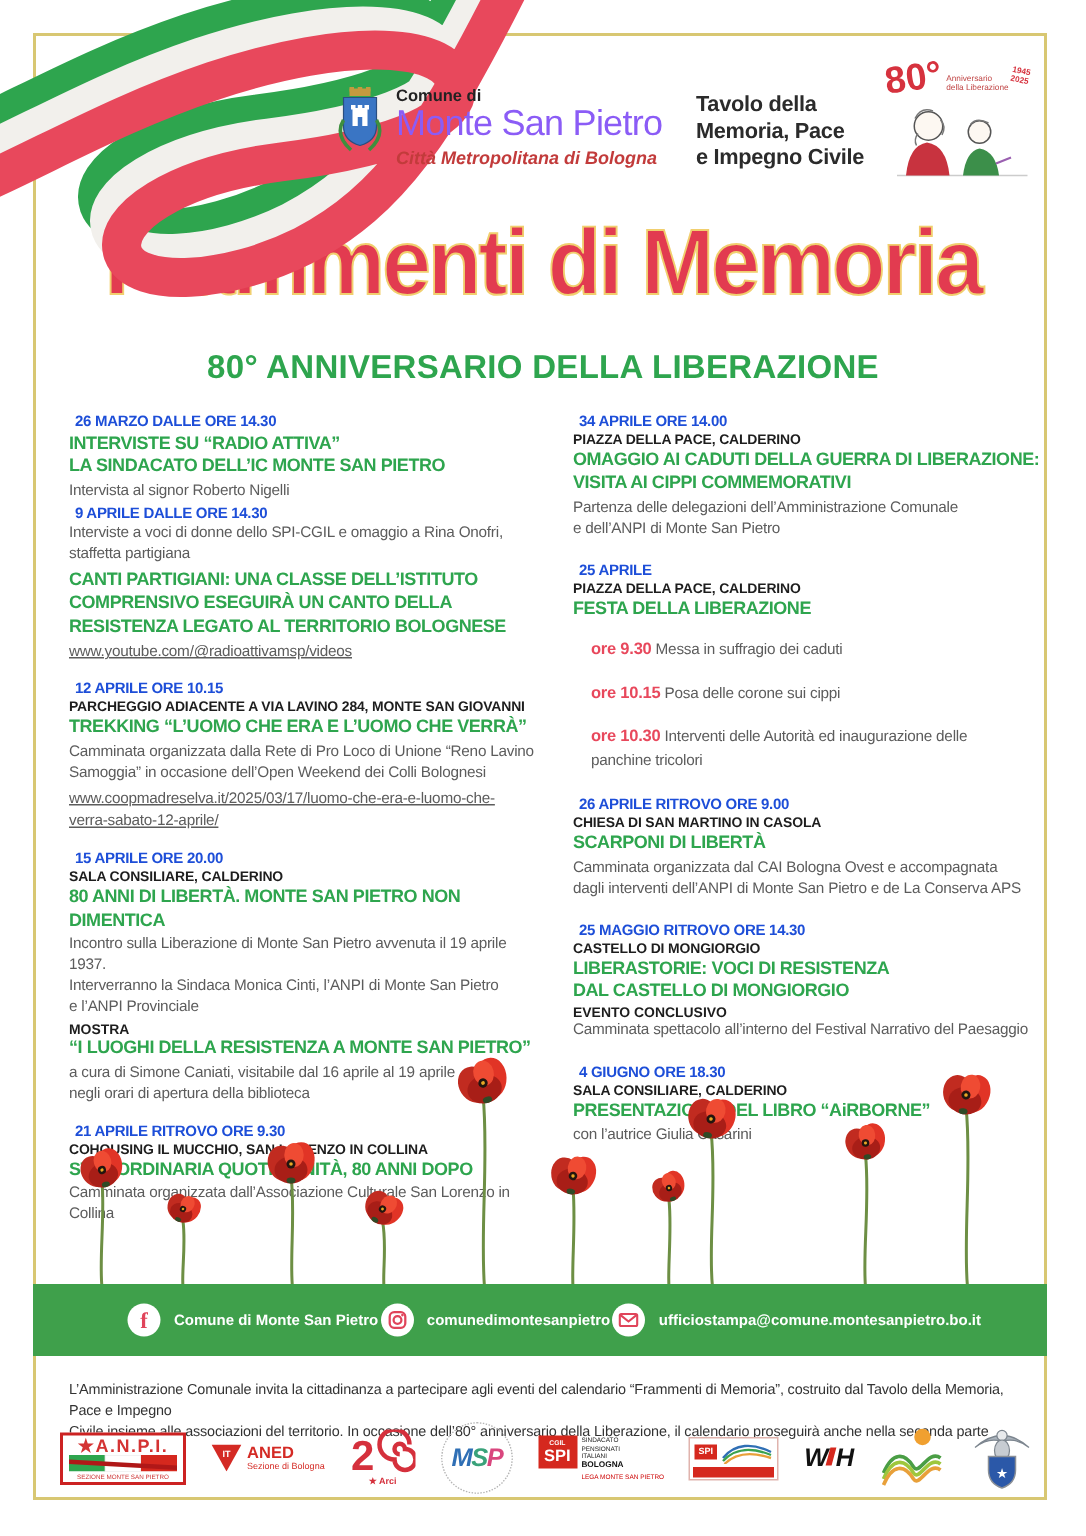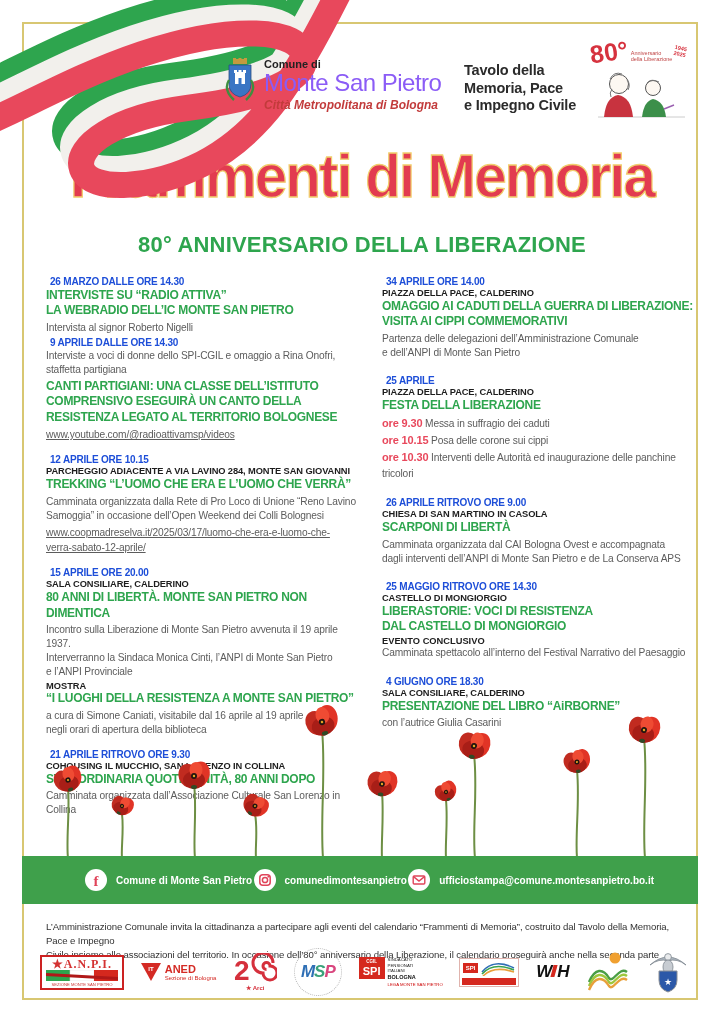--- a/index.html
+++ b/index.html
@@ -37,38 +37,38 @@
   .date{font-size:10px;font-weight:800;color:#1d4ed8;margin:0 4px 1px;letter-spacing:-0.2px;}
   .date.mt{margin-top:2px;}
   .venue{font-size:9.3px;font-weight:800;color:#1d1d1d;margin:0 0 1px;letter-spacing:-0.1px;}
   .etitle{font-size:12px;font-weight:800;color:#2ea54e;margin:0 0 2px;line-height:1.28;
           letter-spacing:-0.3px;white-space:pre-line;}
   .desc{font-size:10.2px;color:#5c5c5c;margin:0 0 2px;line-height:1.38;
         white-space:pre-line;letter-spacing:-0.15px;}
   .elabel{font-size:9.3px;font-weight:800;color:#1d1d1d;margin:2px 0 0;}
   .link{font-size:10.2px;color:#5c5c5c;text-decoration:underline;line-height:1.5;
         white-space:pre-line;display:block;margin:1px 0 0;letter-spacing:-0.15px;}
-  .sched{margin:0;line-height:1.55;font-size:10.2px;color:#5c5c5c;letter-spacing:-0.15px;}
+  .sched{margin:12px;line-height:1.55;font-size:10.2px;color:#5c5c5c;letter-spacing:-0.15px;}
   .stime{color:#e8485c;font-weight:800;font-size:11px;}
   
   .poppies{position:absolute;left:22px;top:700px;z-index:2;}
   
   .social{position:absolute;left:22px;top:856px;width:676px;height:48px;background:#3fa04b;
           display:flex;align-items:center;justify-content:space-between;
           padding:0 44px 0 62px;box-sizing:border-box;z-index:5;}
   .soc-item{display:flex;align-items:center;gap:8px;color:#fff;font-size:10px;font-weight:bold;}
   .soc-ico{width:24px;height:24px;flex:0 0 auto;}
   
   .note{position:absolute;top:910px;left:46px;width:644px;font-size:9.6px;color:#333;
         line-height:1.5;white-space:pre-line;letter-spacing:-0.1px;z-index:2;}
   .partners{position:absolute;top:947px;left:40px;width:648px;height:50px;display:flex;
             align-items:center;justify-content:space-between;z-index:2;}
   .lg{display:flex;align-items:center;}
   .anpi{border:2px solid #cc2222;padding:1px 4px;flex-direction:column;background:#fff;}
-  .anpi-title{color:#d43333;font-weight:800;font-size:12px;letter-spacing:1px;line-height:1;font-family:Liberation Serif, serif;}
+  .anpi-title{color:#d43333;font-weight:800;font-size:12px;letter-spacing:1px;line-height:1;}
   .anpi-sub{font-size:4.2px;color:#c33;margin-top:1px;}
   .aned{gap:4px;}
   .aned-t{color:#d42a24;font-weight:800;font-size:11px;line-height:1;}
   .aned-s{color:#d42a24;font-size:6px;}
   .arci{flex-direction:column;}
   .arci-sub{font-size:6px;color:#d5303c;font-weight:bold;line-height:1;}
   .msp{width:46px;height:46px;border:1px dotted #b5b5b5;border-radius:50%;
        justify-content:center;font-weight:800;font-style:italic;font-size:17px;letter-spacing:-1px;}
   .msp .m{color:#2f6fb5;} .msp .s{color:#3aa27a;} .msp .p{color:#d9467e;}
   .spib{gap:3px;align-items:flex-start;}
@@ -145,21 +145,21 @@
   </div>
 
   <div class="title">Frammenti di Memoria</div>
   <div class="subtitle">80° ANNIVERSARIO DELLA LIBERAZIONE</div>
 
   <div class="cols">
     <div class="col col-left">
       <article class="event">
         <h3 class="date">26 MARZO DALLE ORE 14.30</h3>
         <h4 class="etitle">INTERVISTE SU “RADIO ATTIVA”
-LA WEBRADIO DELL’IC MONTE SAN PIETRO</h4>
+LA SINDACATO DELL’IC MONTE SAN PIETRO</h4>
         <p class="desc">Intervista al signor Roberto Nigelli</p>
         <h3 class="date mt">9 APRILE DALLE ORE 14.30</h3>
         <p class="desc">Interviste a voci di donne dello SPI-CGIL e omaggio a Rina Onofri,
 staffetta partigiana</p>
         <h4 class="etitle">CANTI PARTIGIANI: UNA CLASSE DELL’ISTITUTO
 COMPRENSIVO ESEGUIRÀ UN CANTO DELLA
 RESISTENZA LEGATO AL TERRITORIO BOLOGNESE</h4>
         <a class="link">www.youtube.com/@radioattivamsp/videos</a>
       </article>
       <article class="event">

